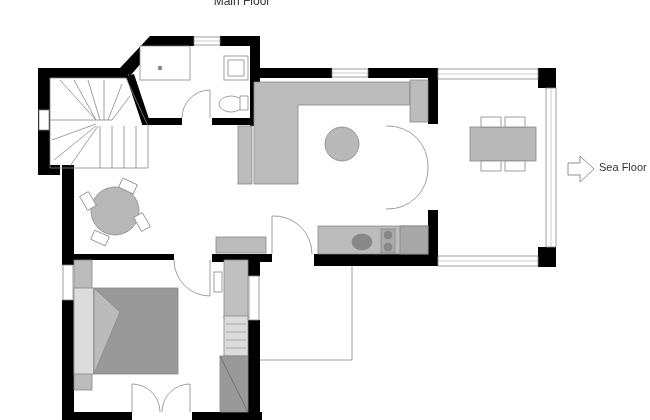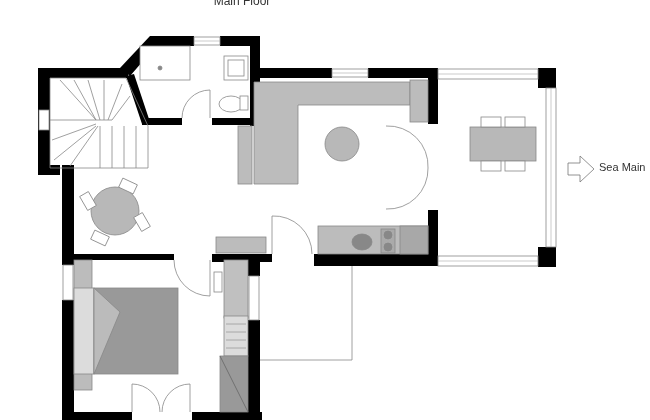--- a/index.html
+++ b/index.html
@@ -150,13 +150,13 @@
       <line x1="226" y1="348" x2="246" y2="348"></line>
     </g>
     <rect x="220" y="356" width="28" height="56" fill="#999"></rect>
     <line x1="220" y1="356" x2="248" y2="412" stroke="#666"></line>
     <rect x="214" y="272" width="8" height="20" fill="#fff"></rect>
   </g>
 
   <polygon points="568,163 580,163 580,156 594,169 580,182 580,175 568,175" fill="#fff" stroke="#777" stroke-width="0.8"></polygon>
 </svg>
 
-<div class="label">Sea Main</div>
+<div class="label">Sea Floor</div>
 
 </body></html>

